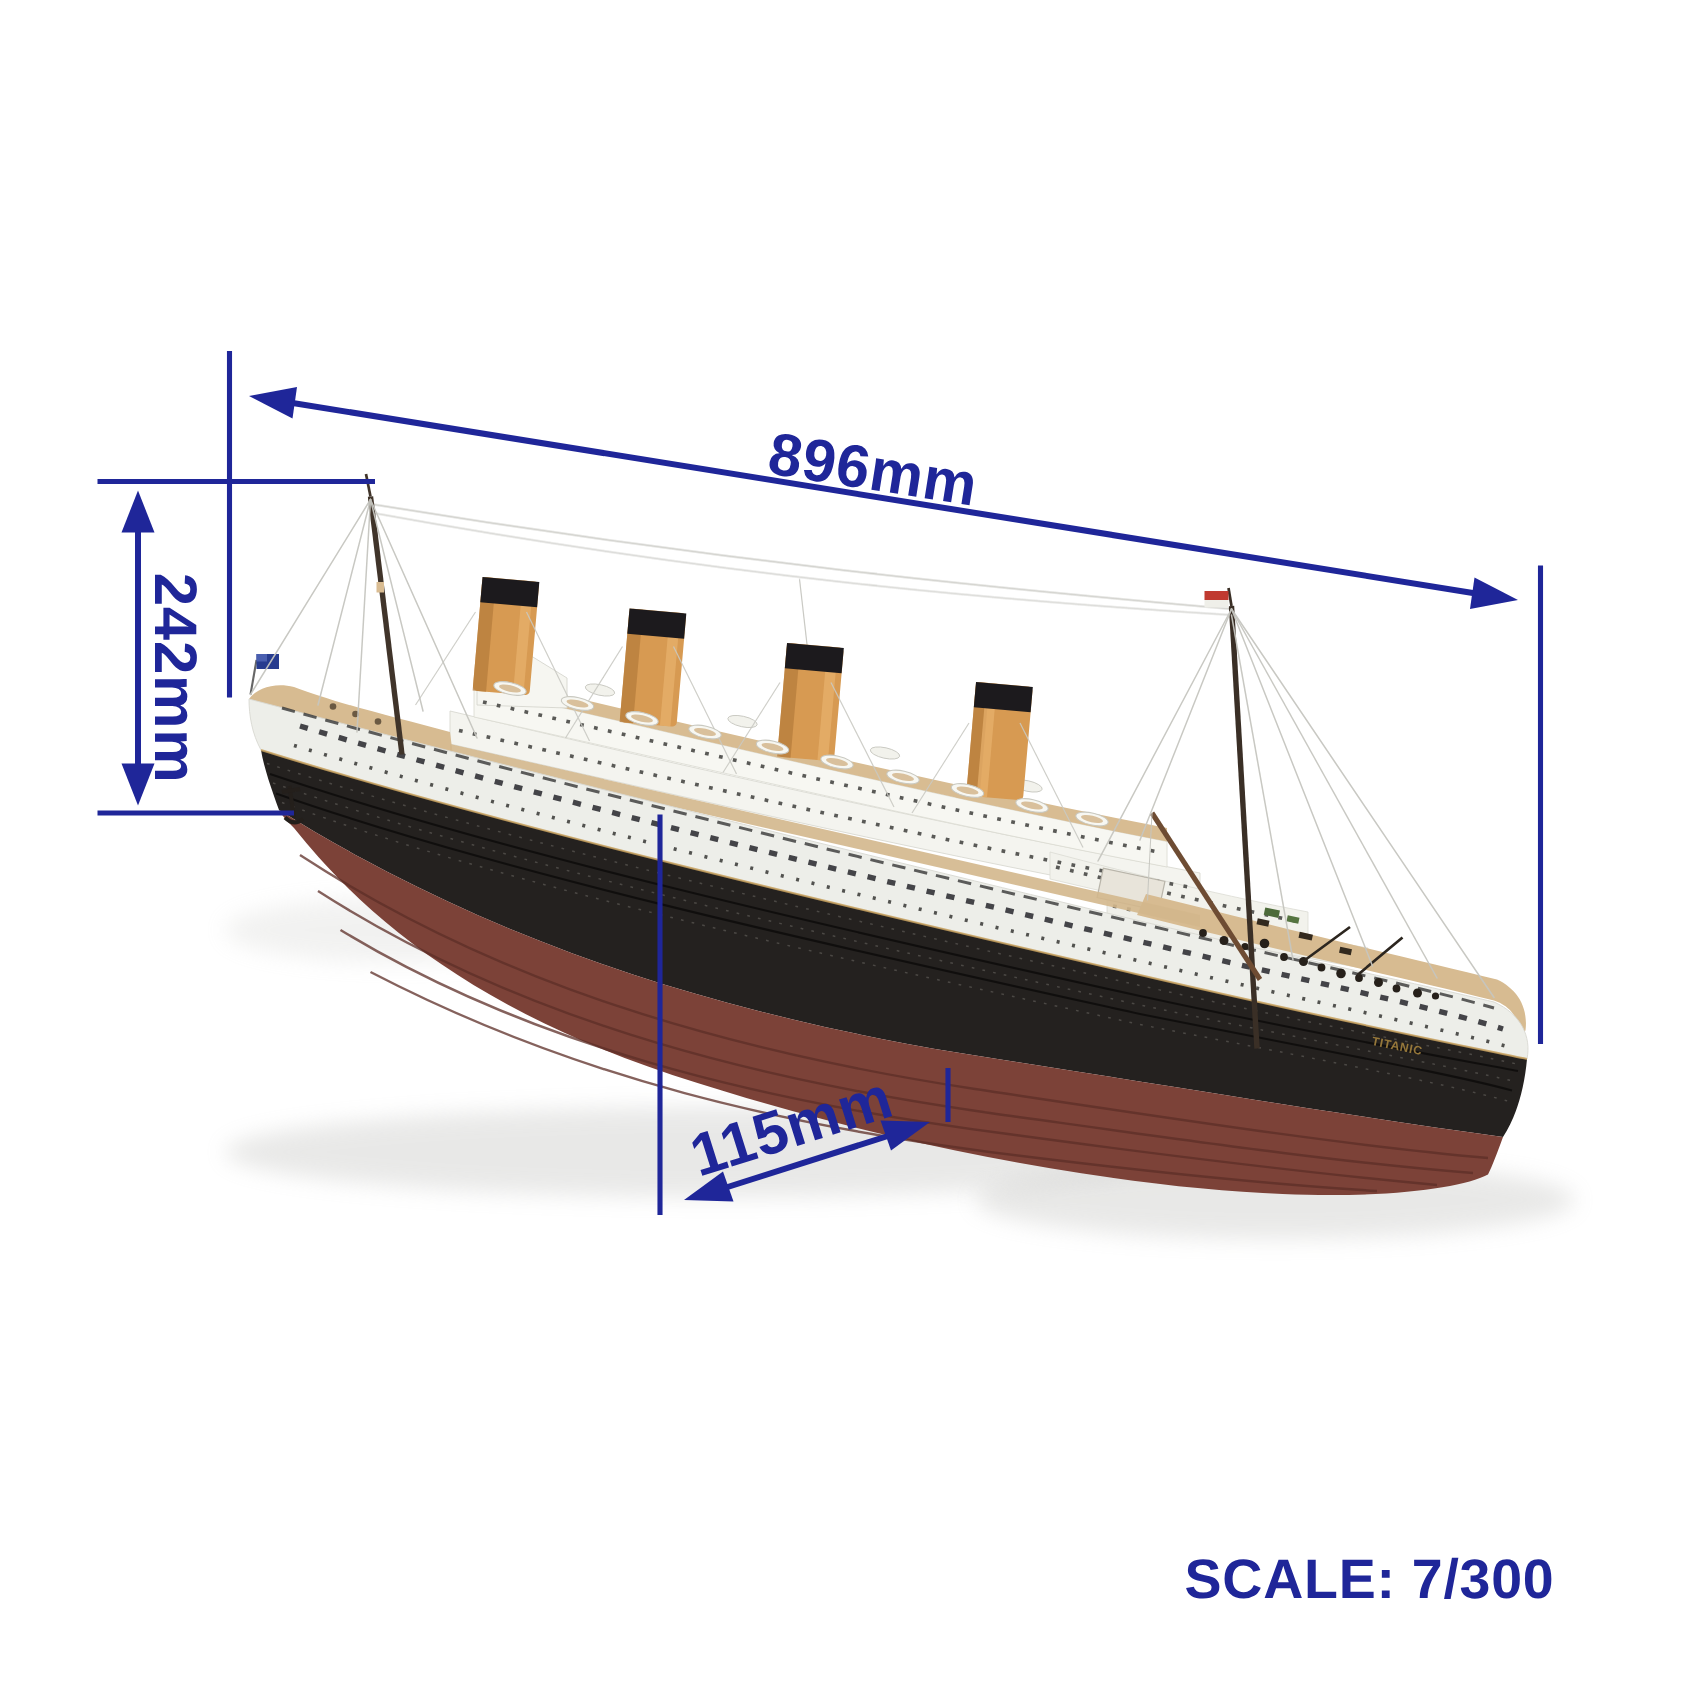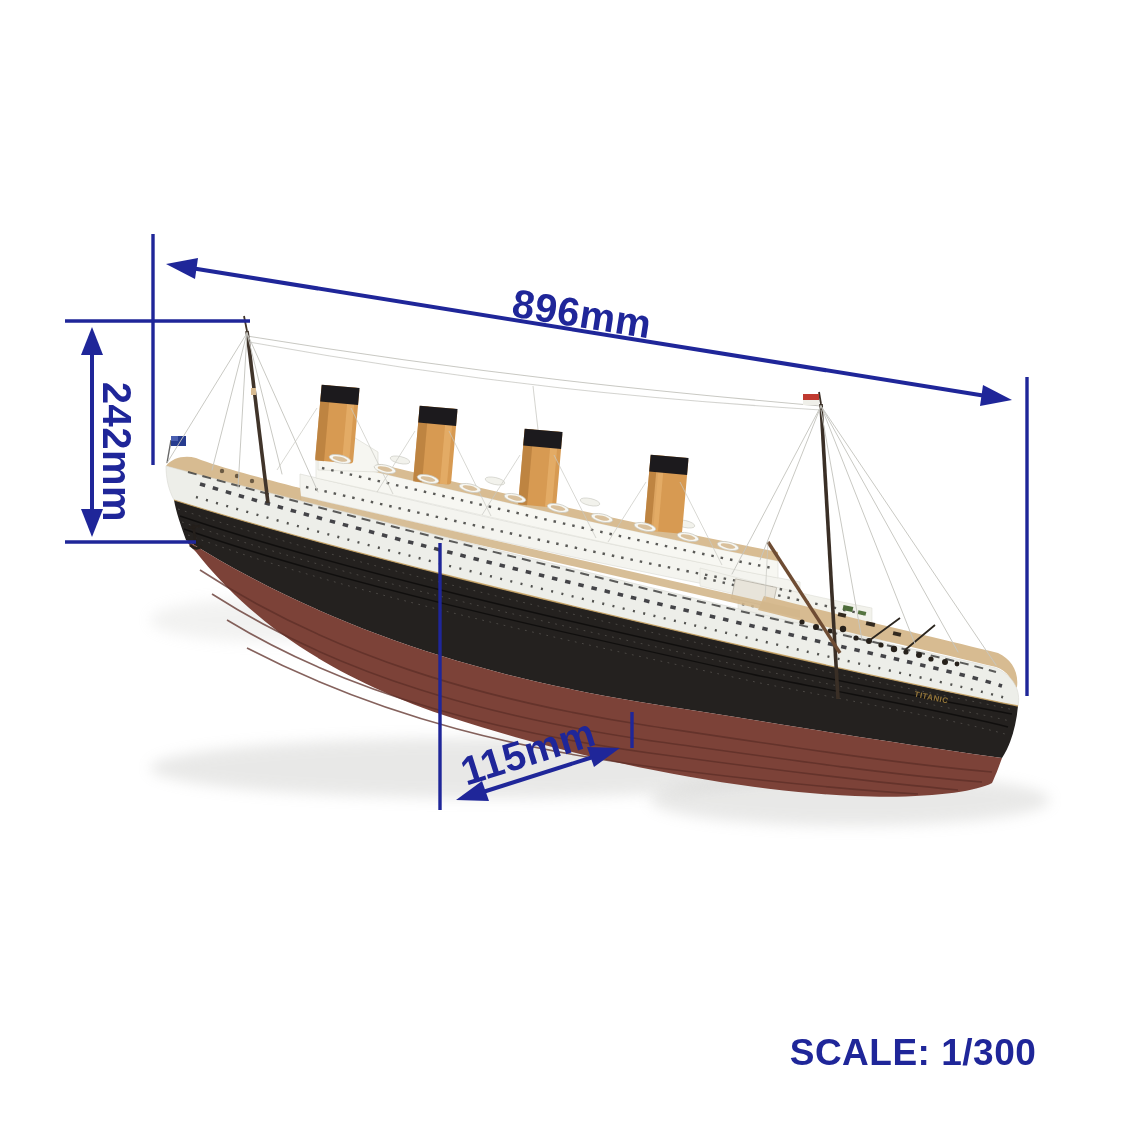--- a/index.html
+++ b/index.html
@@ -279,15 +279,15 @@
     </g>
   </g>
 </svg>
 
 <div class="dim-label len" style="left:582px;top:314px;">896mm</div>
 
 <div class="dim-label hgt" style="left:116px;top:452px;">242mm</div>
 
 <div class="dim-label beam" style="left:528px;top:752px;">115mm</div>
 
-<div class="scale-label" style="left:913px;top:1053px;">SCALE: 1/300</div>
+<div class="scale-label" style="left:913px;top:1053px;">SCALE: 7/300</div>
 
 </div>
 
 </body></html>

